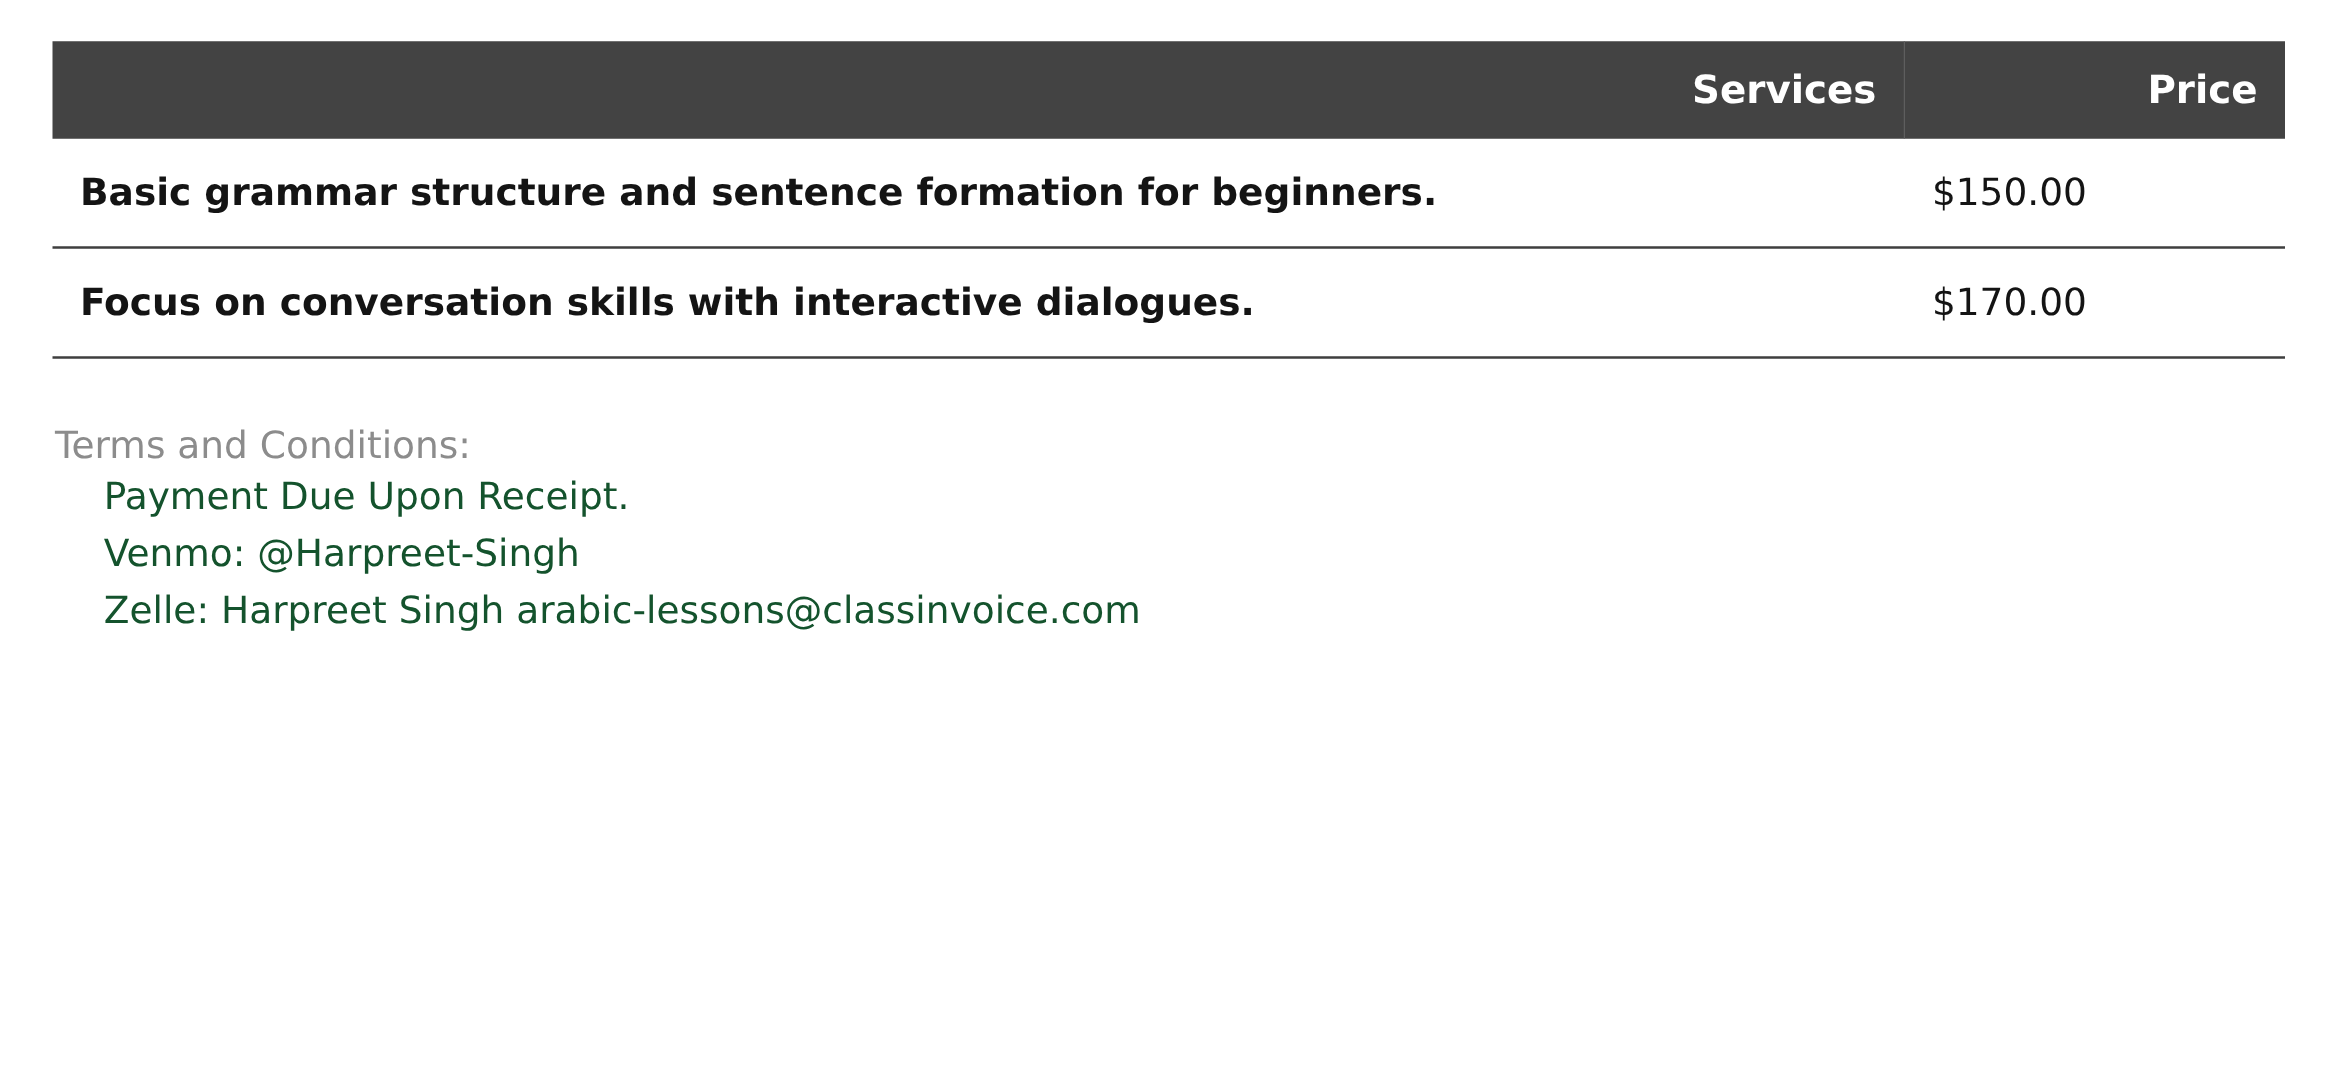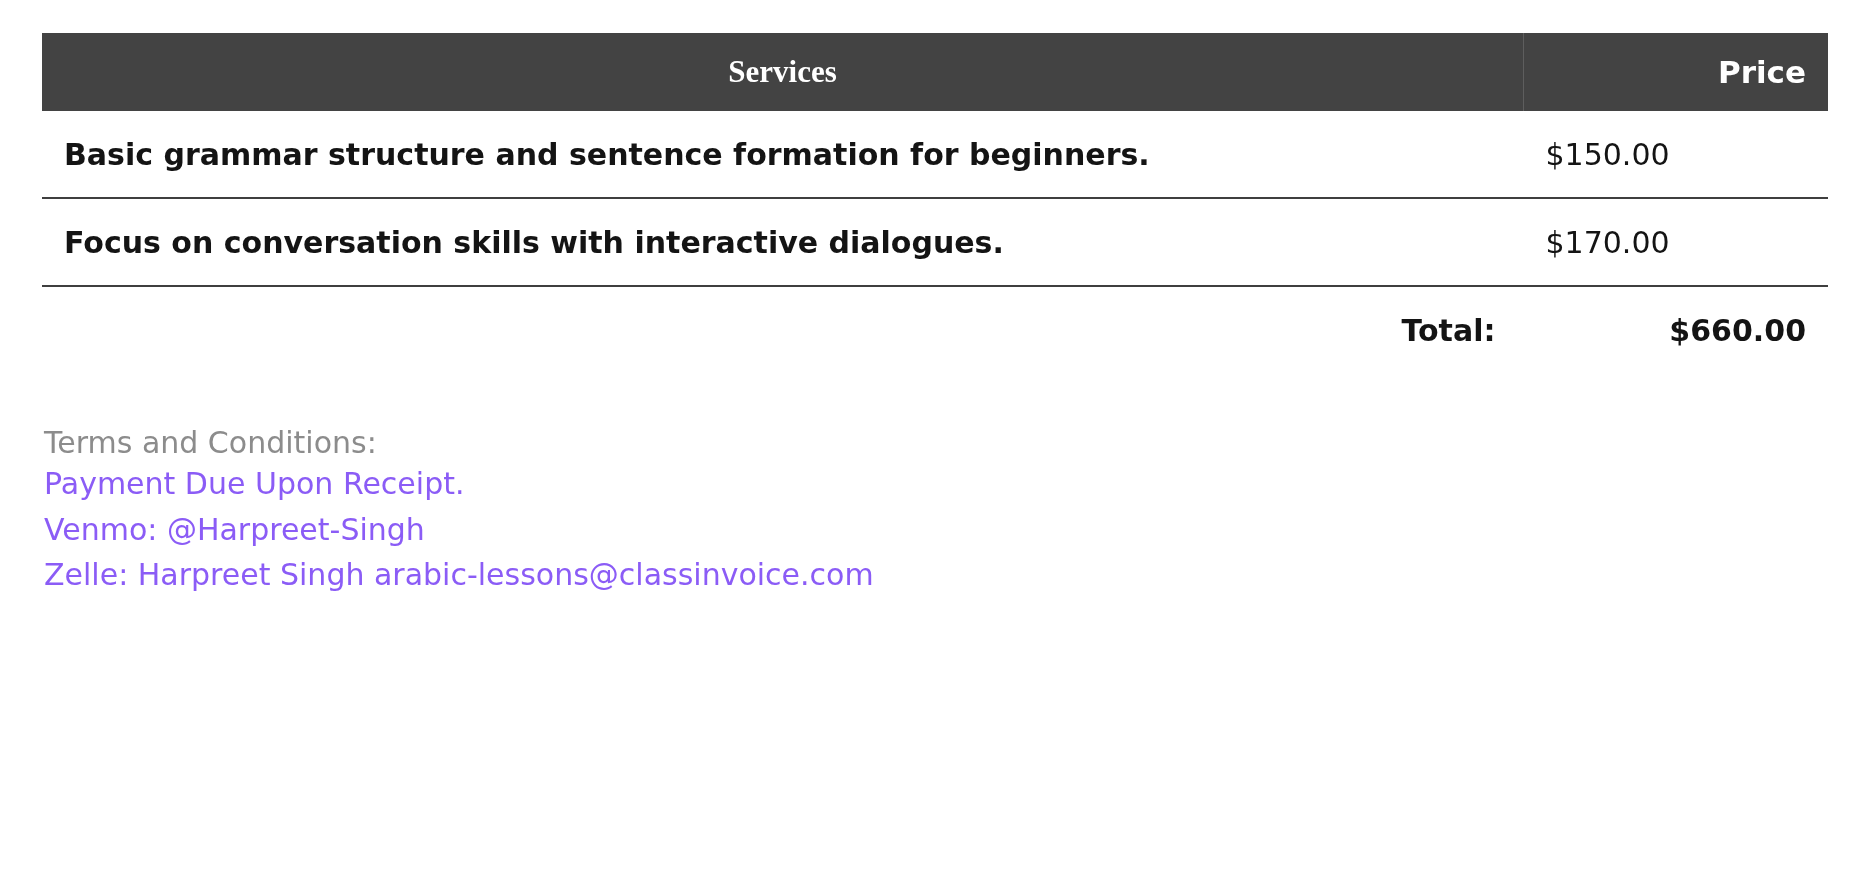--- a/index.html
+++ b/index.html
@@ -30,23 +30,22 @@
   .services-table thead th {
     background: #434343;
     color: #ffffff;
     font-size: 31px;
     font-weight: bold;
     height: 78px;
     padding: 0 22px;
     vertical-align: middle;
   }
   .th-services {
-    text-align: center;
+    text-align: right;
     border-right: 1px solid #5e5e5e;
-    font-family: Liberation Serif, serif;
   }
   .th-price {
     text-align: right;
     width: 260px;
   }
   .services-table tbody td {
     font-size: 30px;
     height: 86px;
     padding: 0 22px;
     vertical-align: middle;
@@ -76,22 +75,23 @@
     margin-top: 52px;
     padding-left: 2px;
   }
   .terms-title {
     color: #8c8c8c;
     font-size: 30px;
     margin-bottom: 1px;
   }
   .terms-line {
     font-size: 30px;
-    color: #8b5cf6;
+    color: #14532d;
     line-height: 1.52;
+    margin-left: 39px;
   }
 </style>
 </head>
 <body>
 
 <div class="page">
 
   <table class="services-table">
     <thead>
       <tr>
@@ -101,24 +101,20 @@
     </thead>
     <tbody>
       <tr>
         <td class="td-desc">Basic grammar structure and sentence formation for beginners.</td>
         <td class="td-price">$150.00</td>
       </tr>
       <tr>
         <td class="td-desc">Focus on conversation skills with interactive dialogues.</td>
         <td class="td-price">$170.00</td>
       </tr>
-      <tr class="total-row">
-        <td class="total-label">Total:</td>
-        <td class="total-amount">$660.00</td>
-      </tr>
     </tbody>
   </table>
 
   <div class="terms">
     <div class="terms-title">Terms and Conditions:</div>
     <div class="terms-line">Payment Due Upon Receipt.</div>
     <div class="terms-line">Venmo: @Harpreet-Singh</div>
     <div class="terms-line">Zelle: Harpreet Singh arabic-lessons@classinvoice.com</div>
   </div>
 

